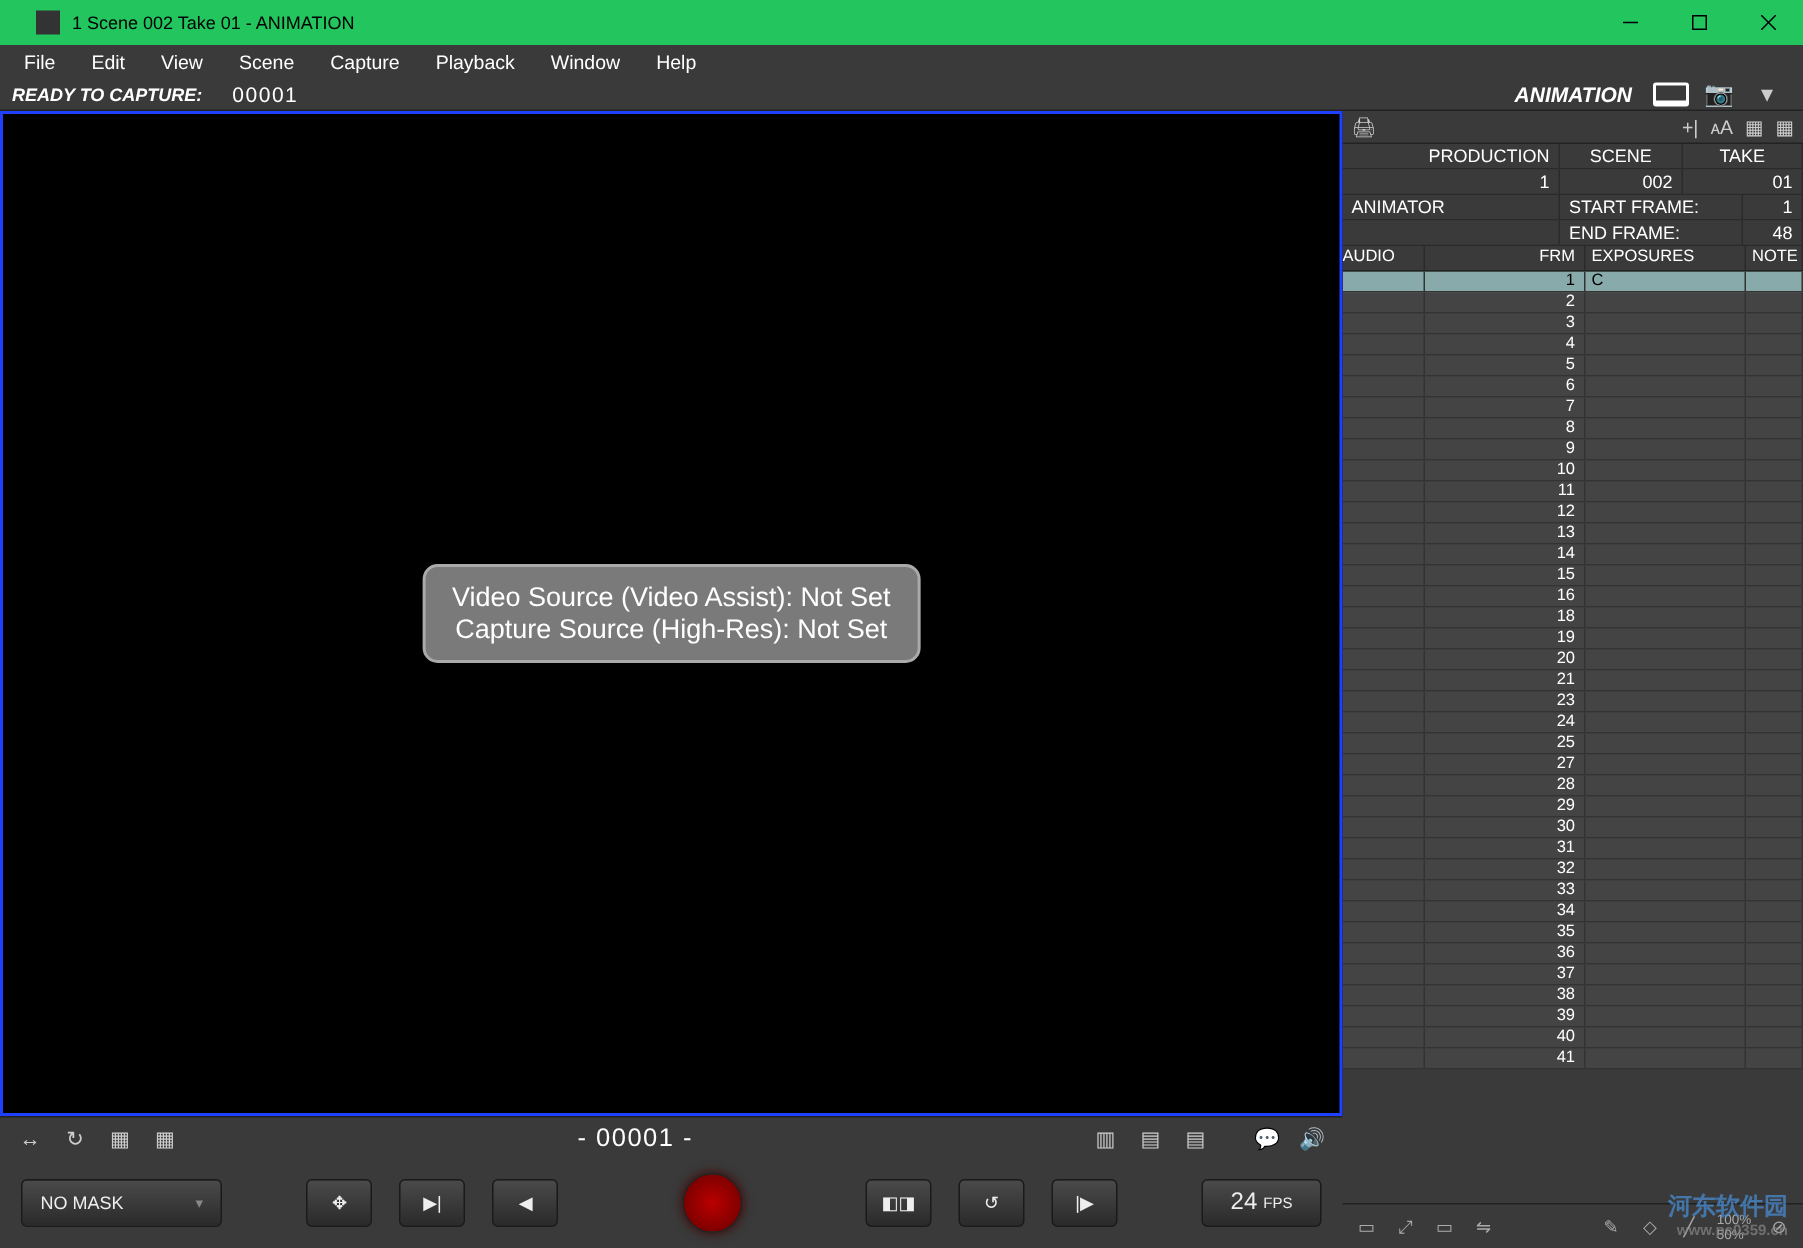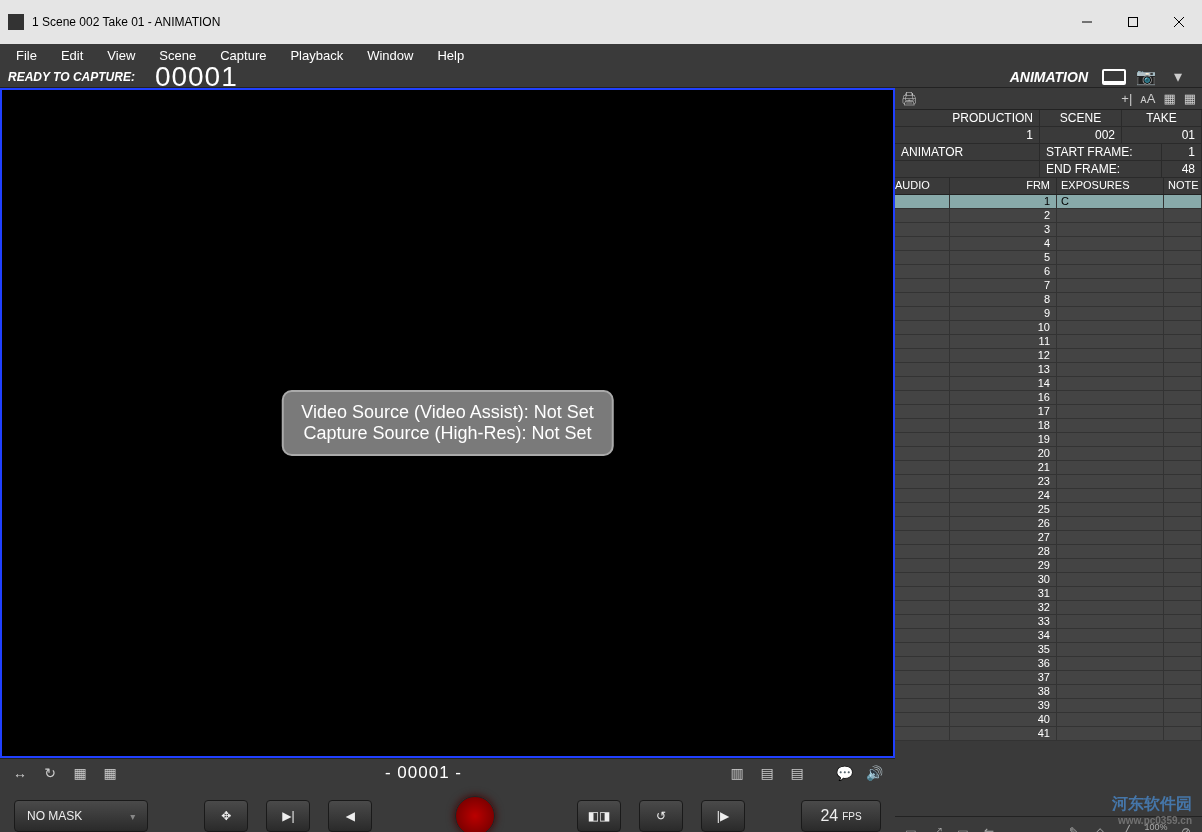--- a/index.html
+++ b/index.html
@@ -1,33 +1,33 @@
 <!DOCTYPE html>
 <html><head>
 <meta charset="utf-8">
 <style>
 * { margin: 0; padding: 0; box-sizing: border-box; font-family: "Segoe UI", Arial, sans-serif; }
 body { background: #3a3a3a; width: 1202px; height: 832px; overflow: hidden; user-select: none; }
 
 
-.titlebar { height: 44px; background: #e5e5e5; display: flex; align-items: center; padding-left: 8px; }
+.titlebar { height: 30px; background: #22c55e; display: flex; align-items: center; padding-left: 24px; }
 .titlebar .icon { width: 16px; height: 16px; background: #333; display: inline-block; margin-right: 8px; }
 .titlebar .title { font-size: 12px; color: #000; flex: 1; }
 .winbtns { display: flex; }
 .winbtn { width: 46px; height: 30px; display: flex; align-items: center; justify-content: center; font-size: 11px; color: #000; }
 .winbtn svg { width: 10px; height: 10px; }
 
 
 .menubar { height: 22px; background: #3a3a3a; display: flex; align-items: center; padding: 0 4px; }
 .menubar .item { color: #fff; font-size: 13px; padding: 2px 12px; }
 
 
 .statusbar { height: 22px; background: #3a3a3a; border-bottom: 1px solid #222; display: flex; align-items: center; padding: 0 8px; }
 .statusbar .left { color: #fff; font-size: 12px; font-weight: bold; font-style: italic; }
-.statusbar .counter { color: #fff; font-size: 28px; font-family: "Arial Narrow", Arial; margin-left: 20px; letter-spacing: 1px; }
+.statusbar .counter { color: #fff; font-size: 14px; font-family: "Arial Narrow", Arial; margin-left: 20px; letter-spacing: 1px; }
 .statusbar .spacer { flex: 1; }
 .statusbar .modelabel { color: #fff; font-size: 14px; font-weight: bold; font-style: italic; margin-right: 10px; }
 .statusbar .iconbtn { width: 26px; height: 18px; display: flex; align-items: center; justify-content: center; margin: 0 3px; }
 .statusbar .monitor-icon { width: 24px; height: 16px; background: #fff; border-radius: 2px; position: relative; }
 .statusbar .monitor-icon::after { content: ""; position: absolute; left: 2px; right: 2px; top: 2px; bottom: 4px; background: #3a3a3a; }
 
 
 .main { display: flex; height: calc(832px - 30px - 22px - 22px); }
 .leftcol { width: 895px; display: flex; flex-direction: column; }
 .rightcol { flex: 1; background: #3a3a3a; display: flex; flex-direction: column; overflow: hidden; }
@@ -304,32 +304,32 @@
           <div class="c c-note"></div>
         </div>
         <div class="xsheet-row">
           <div class="c c-audio"></div>
           <div class="c c-frm">14</div>
           <div class="c c-exp"></div>
           <div class="c c-note"></div>
         </div>
         <div class="xsheet-row">
           <div class="c c-audio"></div>
+          <div class="c c-frm">15</div>
+          <div class="c c-exp"></div>
+          <div class="c c-note"></div>
+        </div>
+        <div class="xsheet-row">
+          <div class="c c-audio"></div>
           <div class="c c-frm">16</div>
           <div class="c c-exp"></div>
           <div class="c c-note"></div>
         </div>
         <div class="xsheet-row">
           <div class="c c-audio"></div>
-          <div class="c c-frm">17</div>
-          <div class="c c-exp"></div>
-          <div class="c c-note"></div>
-        </div>
-        <div class="xsheet-row">
-          <div class="c c-audio"></div>
           <div class="c c-frm">18</div>
           <div class="c c-exp"></div>
           <div class="c c-note"></div>
         </div>
         <div class="xsheet-row">
           <div class="c c-audio"></div>
           <div class="c c-frm">19</div>
           <div class="c c-exp"></div>
           <div class="c c-note"></div>
         </div>
@@ -353,26 +353,20 @@
         </div>
         <div class="xsheet-row">
           <div class="c c-audio"></div>
           <div class="c c-frm">24</div>
           <div class="c c-exp"></div>
           <div class="c c-note"></div>
         </div>
         <div class="xsheet-row">
           <div class="c c-audio"></div>
           <div class="c c-frm">25</div>
-          <div class="c c-exp"></div>
-          <div class="c c-note"></div>
-        </div>
-        <div class="xsheet-row">
-          <div class="c c-audio"></div>
-          <div class="c c-frm">26</div>
           <div class="c c-exp"></div>
           <div class="c c-note"></div>
         </div>
         <div class="xsheet-row">
           <div class="c c-audio"></div>
           <div class="c c-frm">27</div>
           <div class="c c-exp"></div>
           <div class="c c-note"></div>
         </div>
         <div class="xsheet-row">

